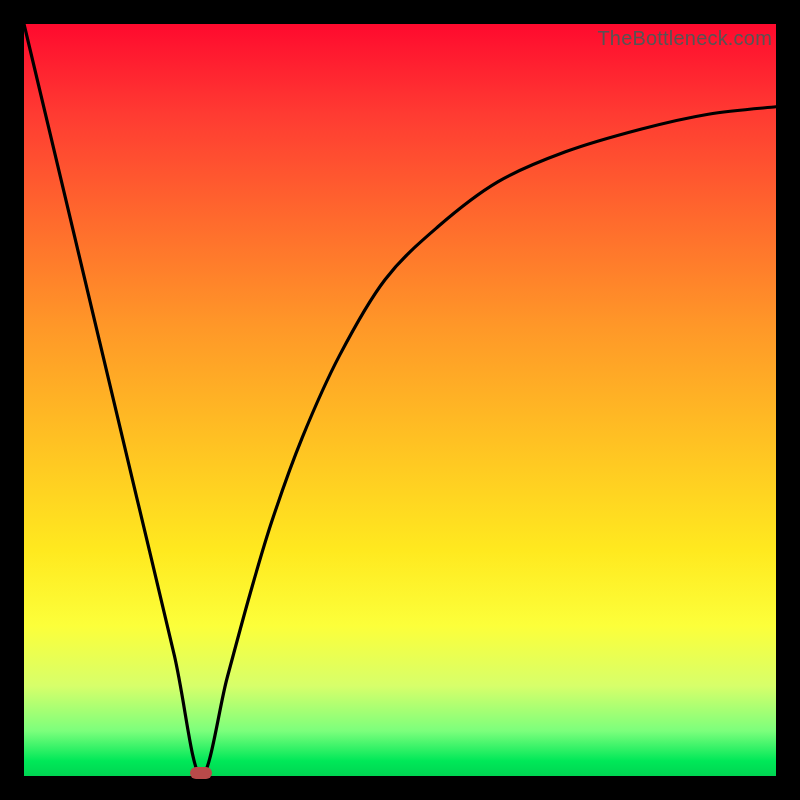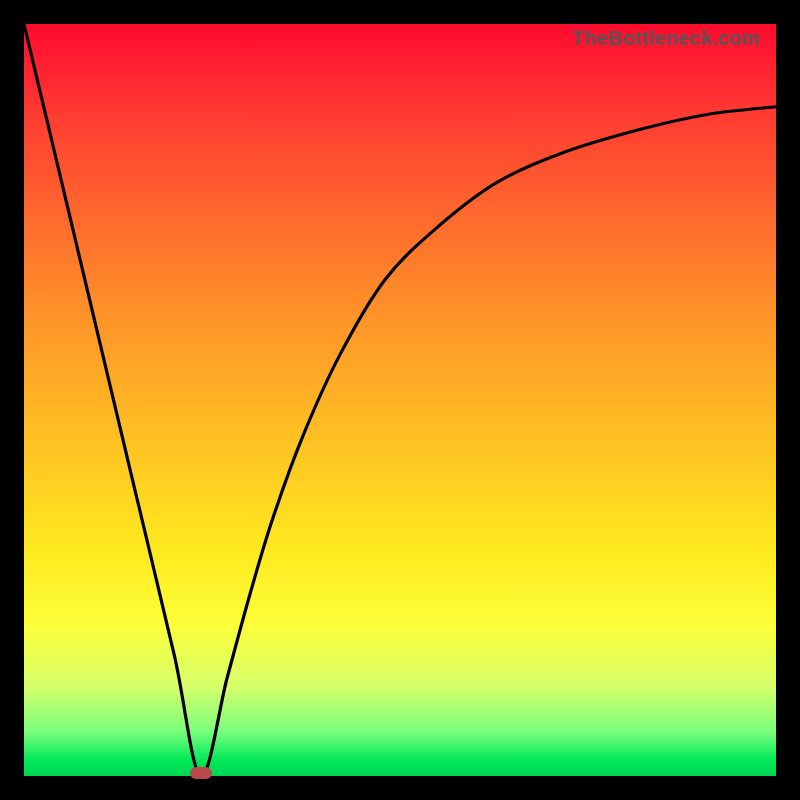--- a/index.html
+++ b/index.html
@@ -27,24 +27,24 @@
       #fcff3a 80%,
       #d7ff6a 88%,
       #7cff7c 94%,
       #00e858 98%,
       #00d552 100%
     );
   }
   .watermark {
     position: absolute;
     top: 3px;
-    right: 16px;
+    right: 4px;
     color: #555;
     font-size: 20px;
-    font-weight: 700;
+    font-weight: 400;
     letter-spacing: 0.2px;
     user-select: none;
     text-align: right;
   }
   svg.curve {
     position: absolute;
     left: 0;
     top: 0;
     width: 752px;
     height: 752px;

